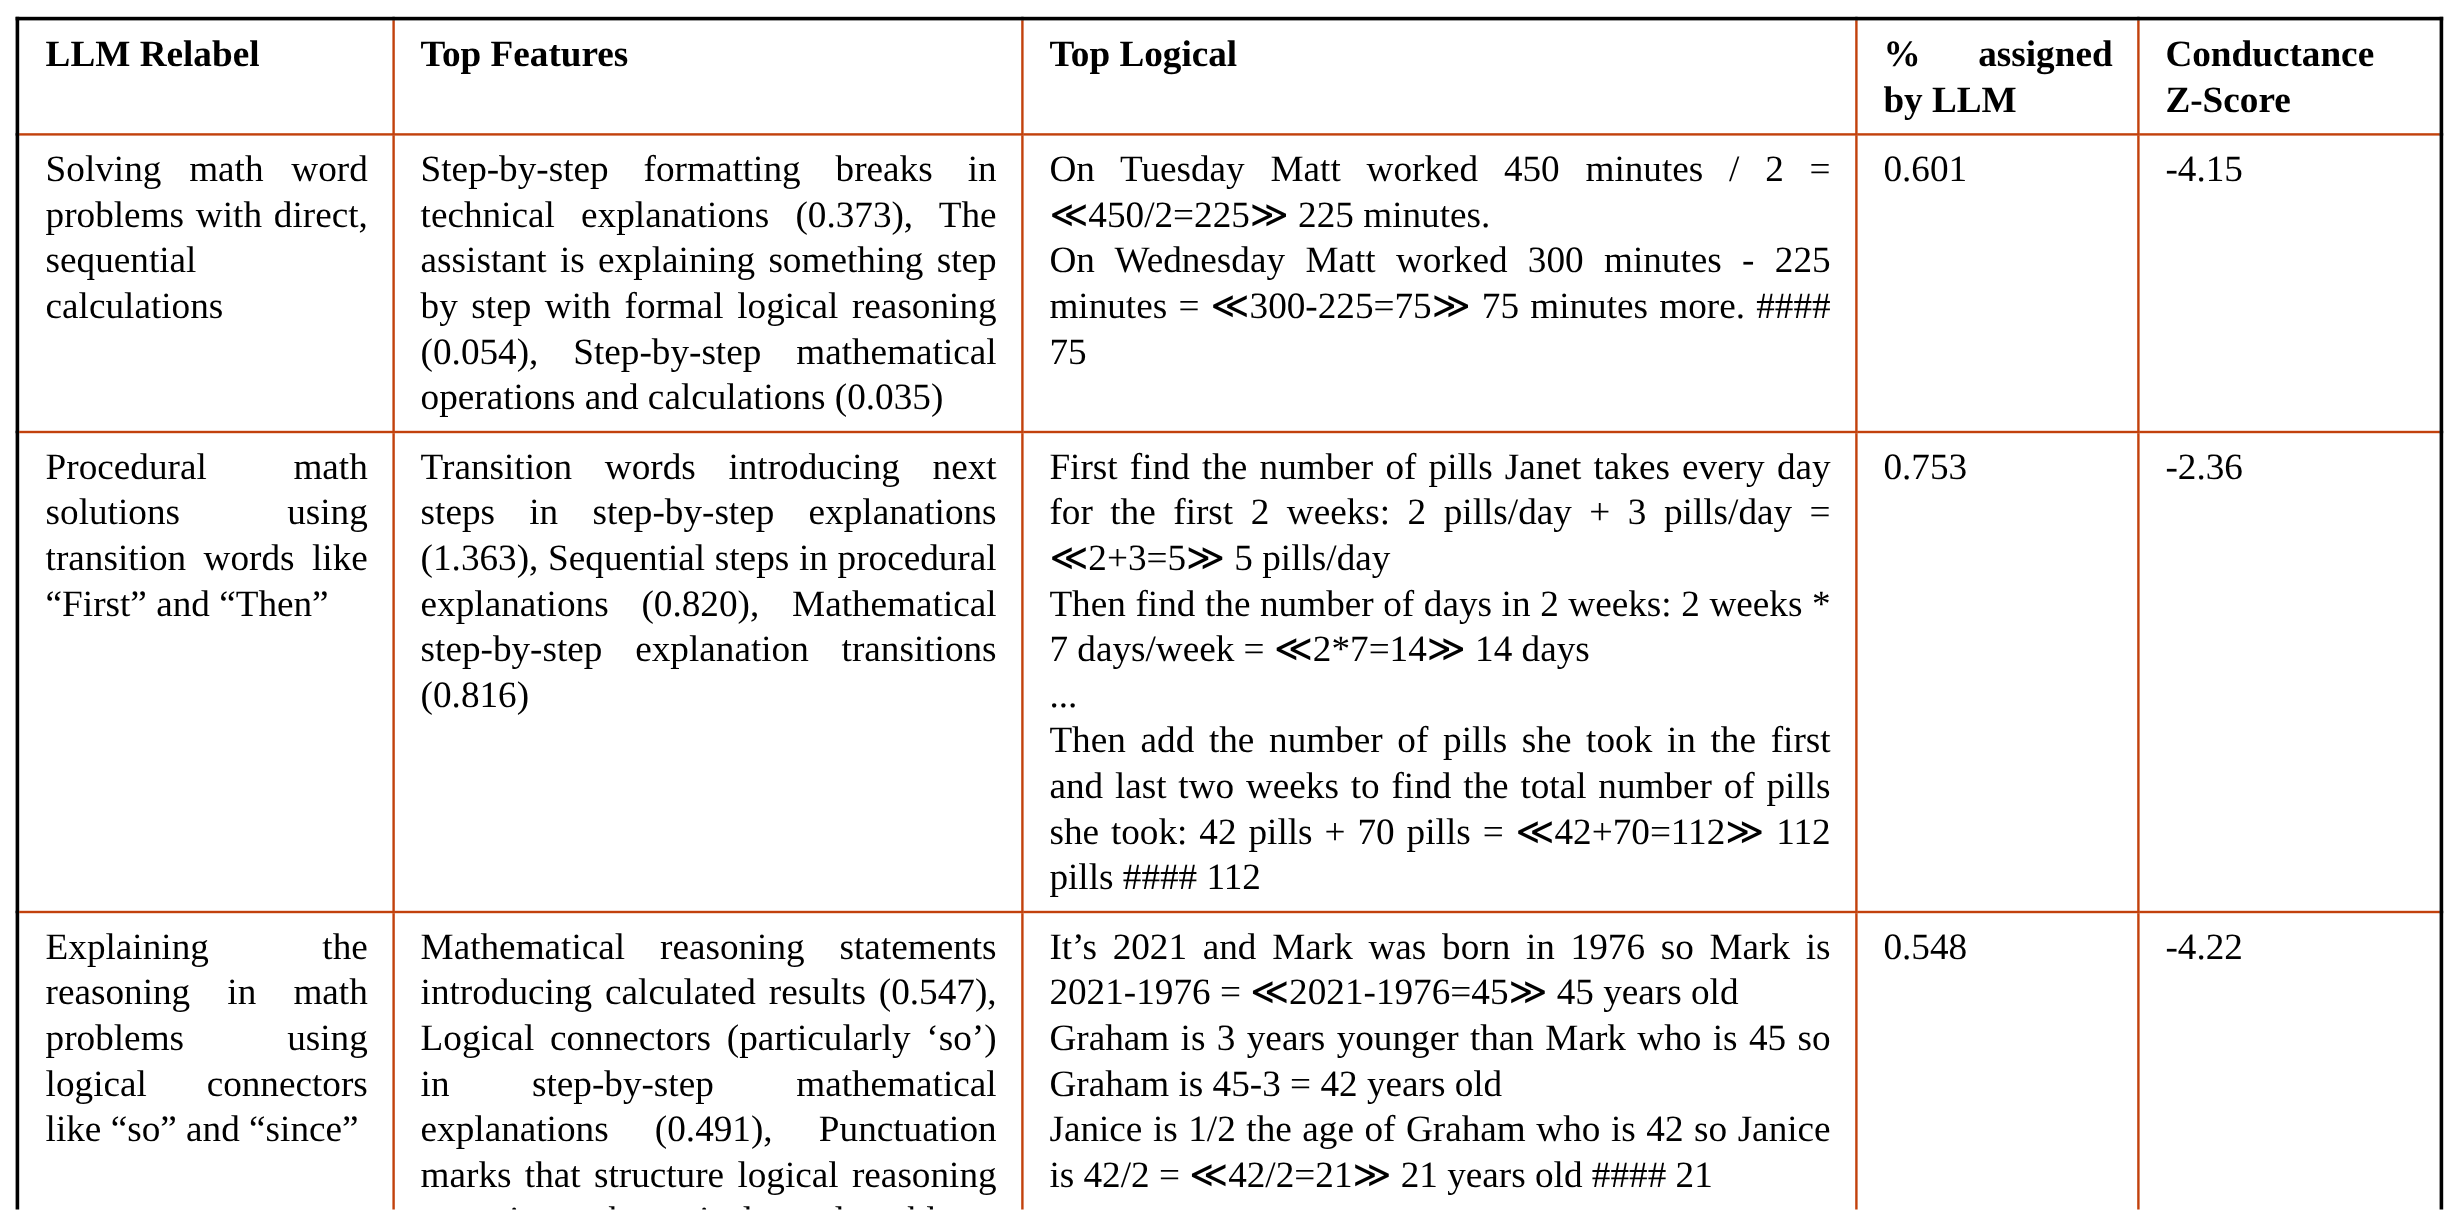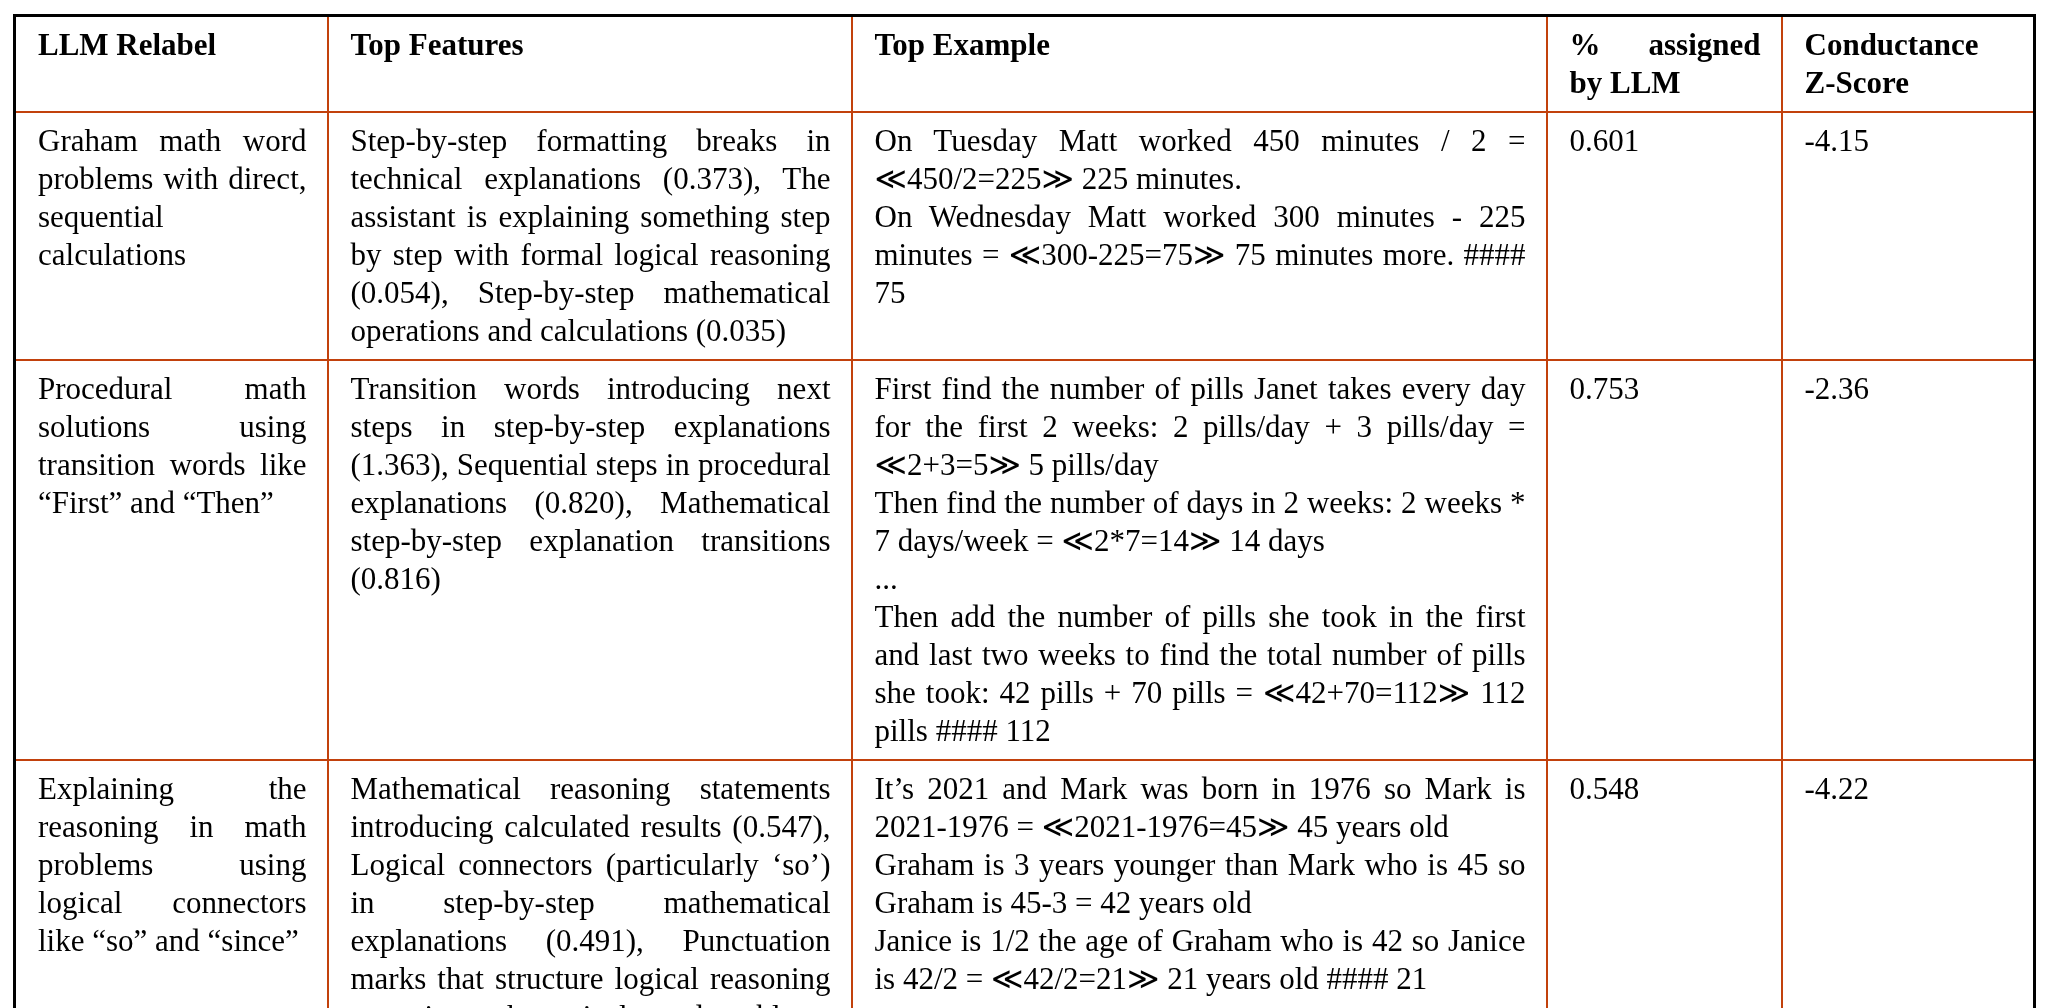--- a/index.html
+++ b/index.html
@@ -75,28 +75,28 @@
       <col class="c1">
         <col class="c2">
         <col class="c3">
         <col class="c4">
         <col class="c5">
     </colgroup>
     <thead>
       <tr class="header-row">
         <th>LLM Relabel</th>
         <th>Top Features</th>
-        <th>Top Example</th>
+        <th>Top Logical</th>
         <th>% assigned by LLM</th>
         <th>Conductance Z-Score</th>
       </tr>
     </thead>
     <tbody>
       <tr class="row-1">
-        <td class="cell-justify">Graham math word problems with direct, sequential calculations</td>
+        <td class="cell-justify">Solving math word problems with direct, sequential calculations</td>
         <td class="cell-justify">Step-by-step formatting breaks in technical explanations (0.373), The assistant is explaining something step by step with formal logical reasoning (0.054), Step-by-step mathematical operations and calculations (0.035)</td>
         <td class="cell-example">On Tuesday Matt worked 450 minutes / 2 = ≪450/2=225≫ 225 minutes.
 On Wednesday Matt worked 300 minutes - 225 minutes = ≪300-225=75≫ 75 minutes more. #### 75</td>
         <td class="cell-num">0.601</td>
         <td class="cell-num">-4.15</td>
       </tr>
       <tr class="row-2">
         <td class="cell-justify">Procedural math solutions using transition words like “First” and “Then”</td>
         <td class="cell-justify">Transition words introducing next steps in step-by-step explanations (1.363), Sequential steps in procedural explanations (0.820), Mathematical step-by-step explanation transitions (0.816)</td>
         <td class="cell-example">First find the number of pills Janet takes every day for the first 2 weeks: 2 pills/day + 3 pills/day = ≪2+3=5≫ 5 pills/day

